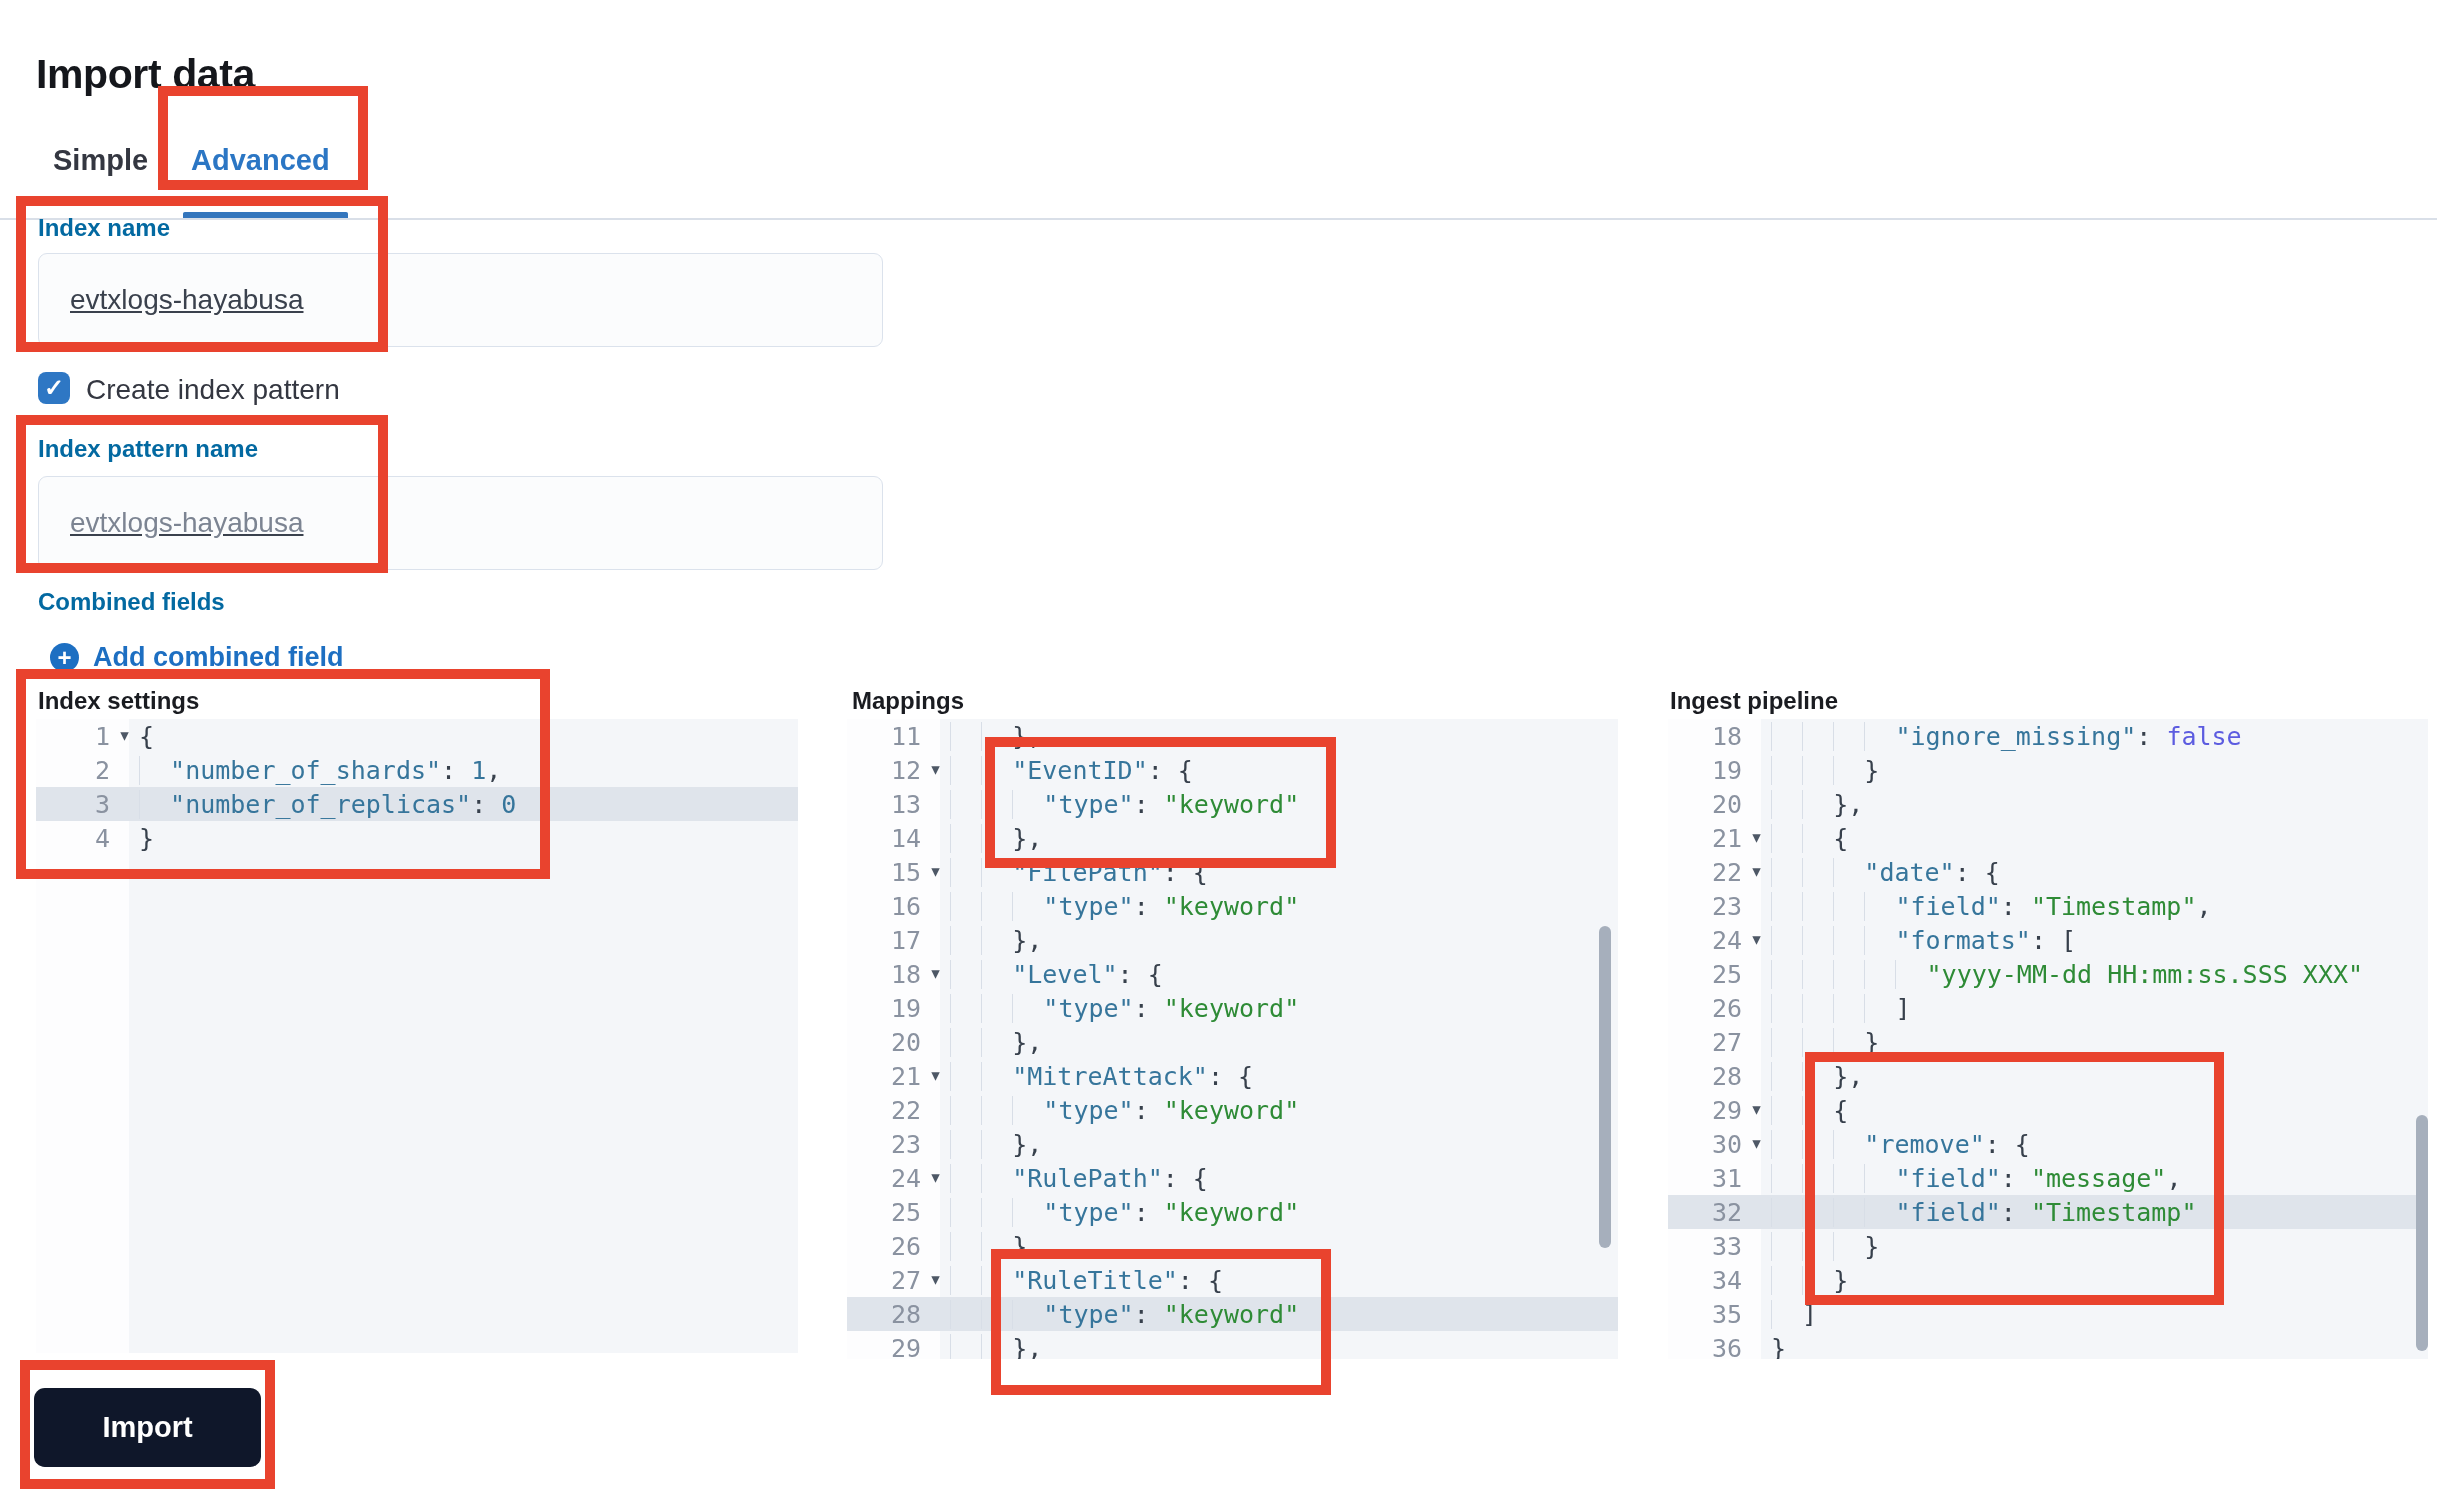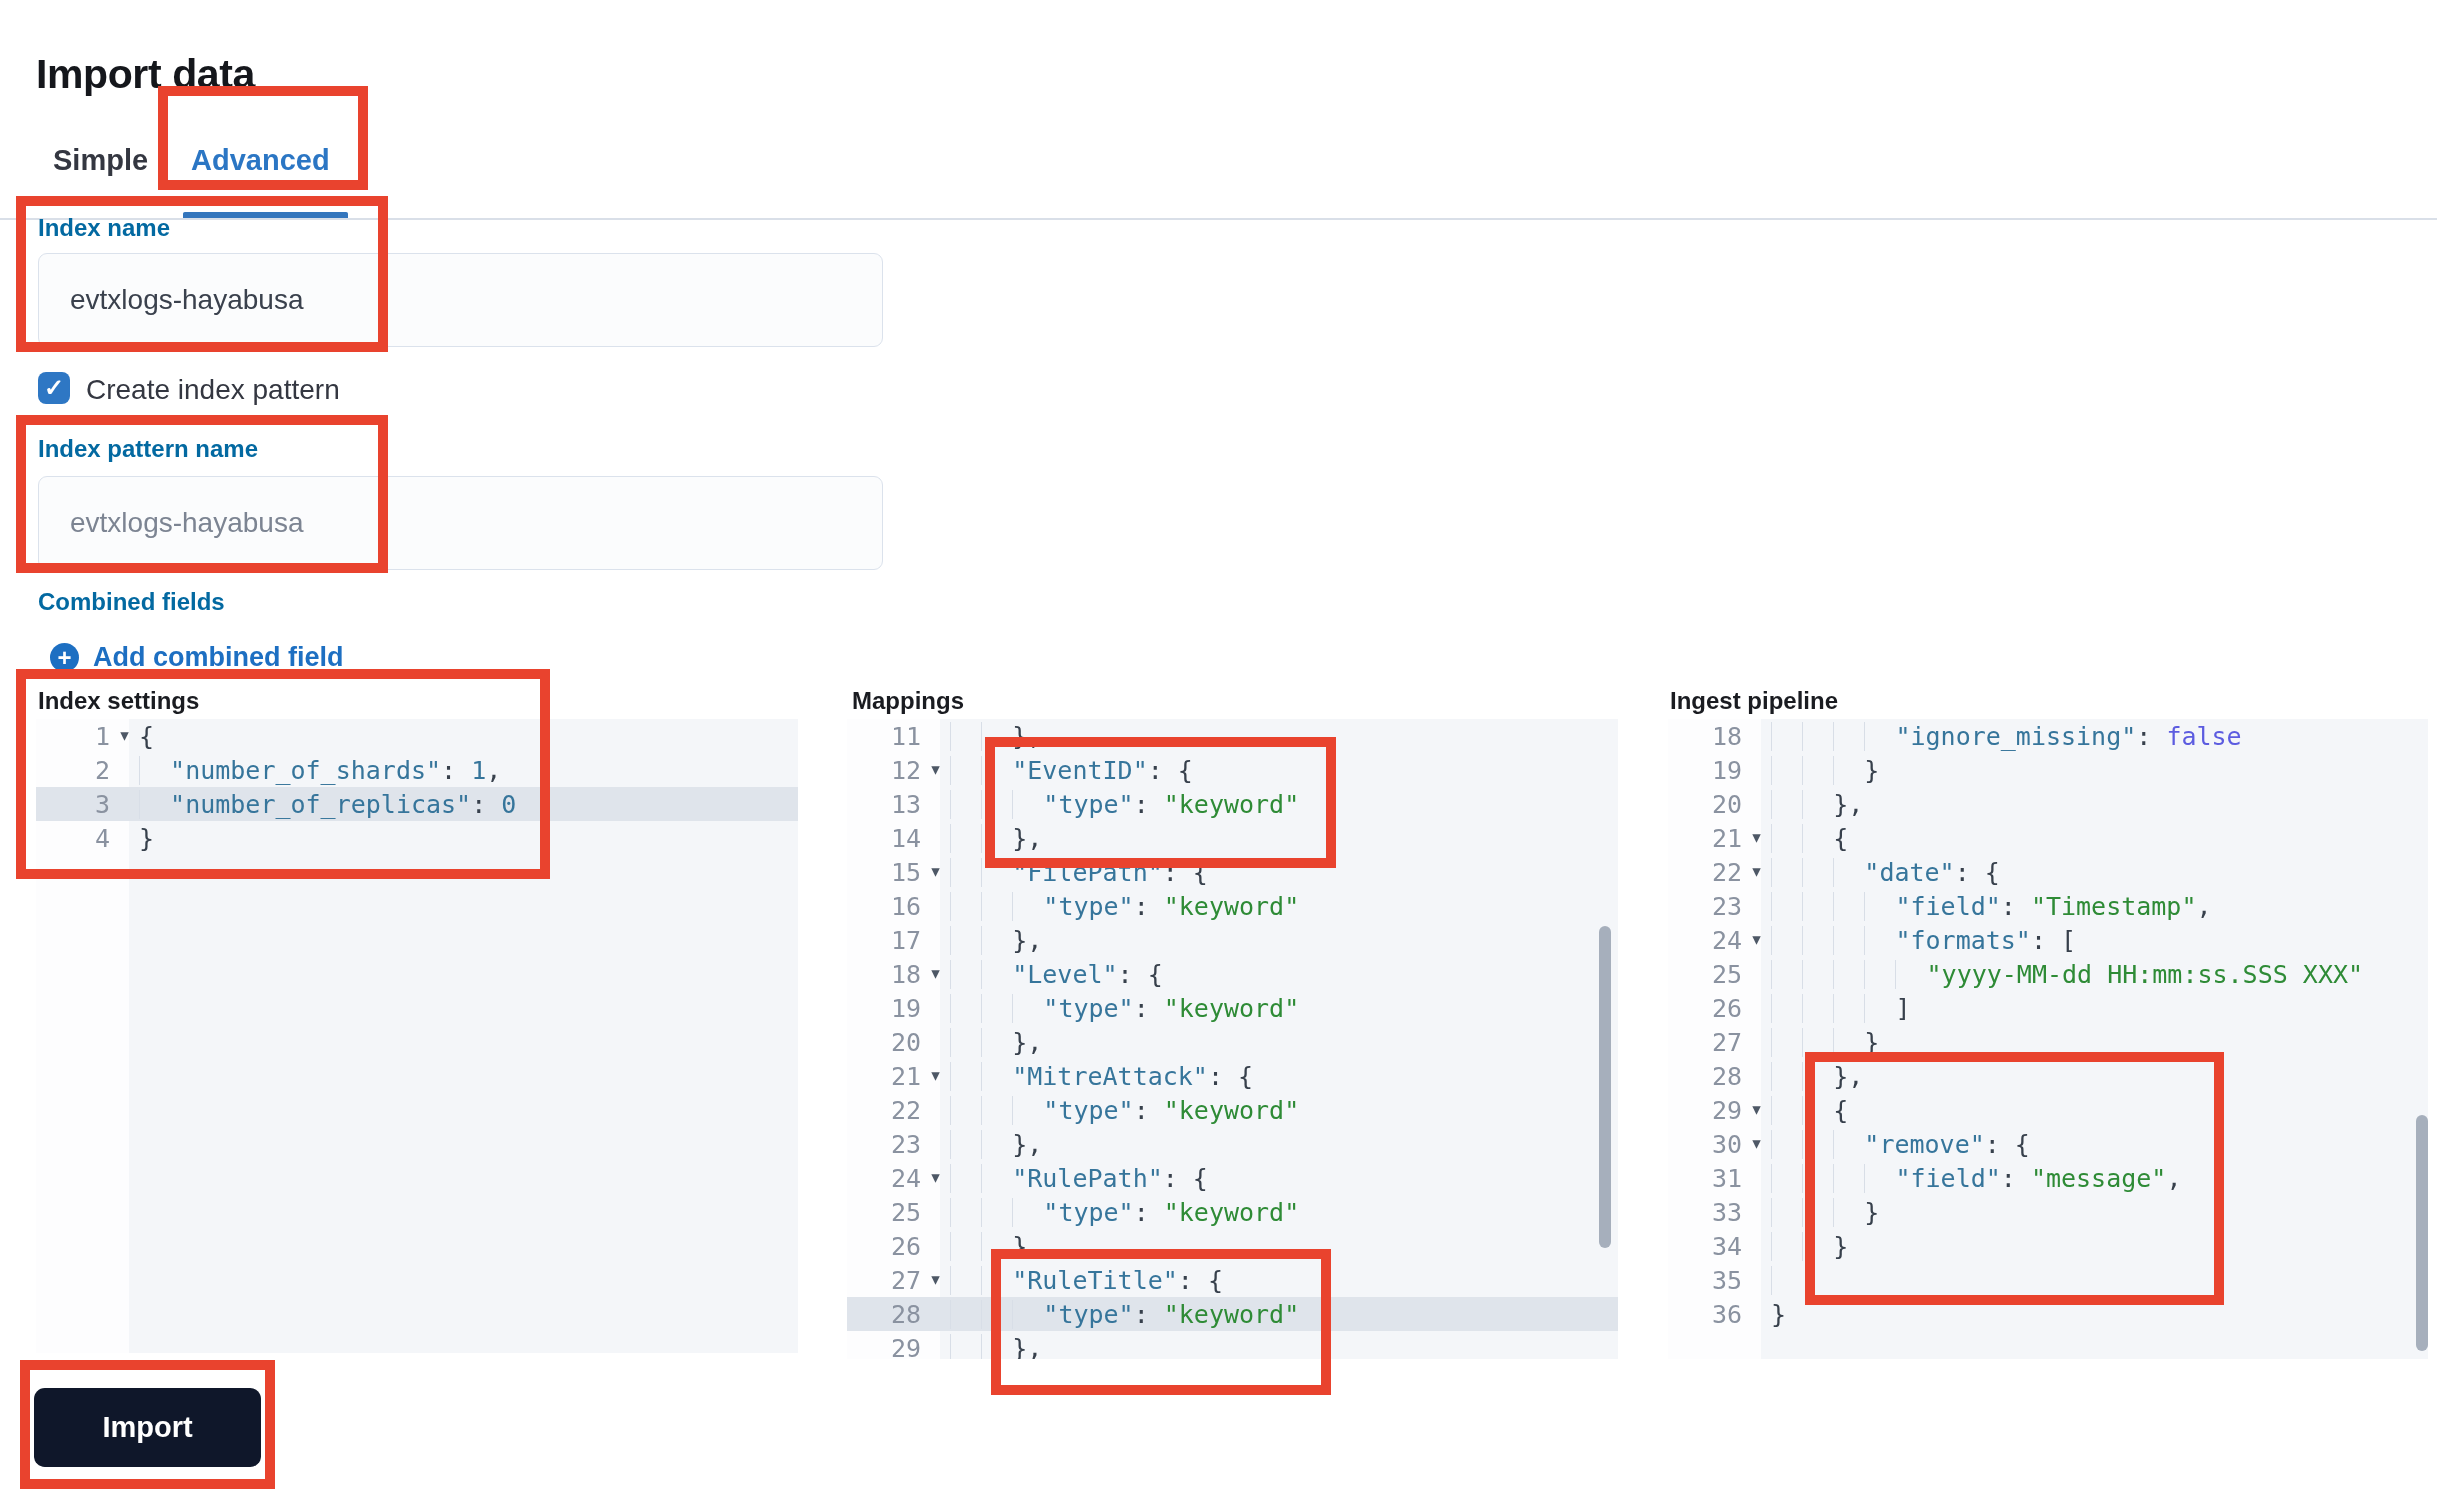--- a/index.html
+++ b/index.html
@@ -22,21 +22,21 @@
   .field-label{font-size:24px;font-weight:700;color:#0369a1;}
   .lbl-index-name{left:38px;top:214px;}
   .lbl-pattern-name{left:38px;top:435px;}
   .lbl-combined{left:38px;top:588px;}
   .lbl-editor{font-size:24px;font-weight:700;color:#1a1c21;}
 
   .text-input{
     position:absolute;left:38px;width:845px;height:94px;box-sizing:border-box;
     background:#fbfcfd;border:1.8px solid #dbe2ec;border-radius:9px;
     font-family:"Liberation Sans",sans-serif;font-size:28px;color:#3a414d;
-    padding:0 0 0 31px;outline:none;
+    padding:0 0 0 31px;outline:none;text-decoration:underline;
   }
   .text-input::placeholder{color:#7c8492;opacity:1;}
   .input-index-name{top:253px;}
   .input-pattern-name{top:476px;}
 
   .checkbox{
     left:38px;top:372px;width:32px;height:32px;background:#2e77c4;border-radius:8px;
     display:flex;align-items:center;justify-content:center;cursor:pointer;
   }
   .checkbox .check{color:#ffffff;font-size:24px;font-weight:700;line-height:32px;}
@@ -320,20 +320,25 @@
       <div class="ed-row">
         <span class="ln">30</span>
         <span class="fold">▾</span>
         <span class="code"><span class="ind">  </span><span class="ind">  </span><span class="ind">  </span><span class="t-k">"remove"</span><span class="t-p">: {</span></span>
       </div>
       <div class="ed-row">
         <span class="ln">31</span>
         <span class="fold"></span>
         <span class="code"><span class="ind">  </span><span class="ind">  </span><span class="ind">  </span><span class="ind">  </span><span class="t-k">"field"</span><span class="t-p">: </span><span class="t-s">"message"</span><span class="t-p">,</span></span>
       </div>
+      <div class="ed-row hl">
+        <span class="ln">32</span>
+        <span class="fold"></span>
+        <span class="code"><span class="ind">  </span><span class="ind">  </span><span class="ind">  </span><span class="ind">  </span><span class="t-k">"field"</span><span class="t-p">: </span><span class="t-s">"Timestamp"</span></span>
+      </div>
       <div class="ed-row">
         <span class="ln">33</span>
         <span class="fold"></span>
         <span class="code"><span class="ind">  </span><span class="ind">  </span><span class="ind">  </span><span class="t-p">}</span></span>
       </div>
       <div class="ed-row">
         <span class="ln">34</span>
         <span class="fold"></span>
         <span class="code"><span class="ind">  </span><span class="ind">  </span><span class="t-p">}</span></span>
       </div>

